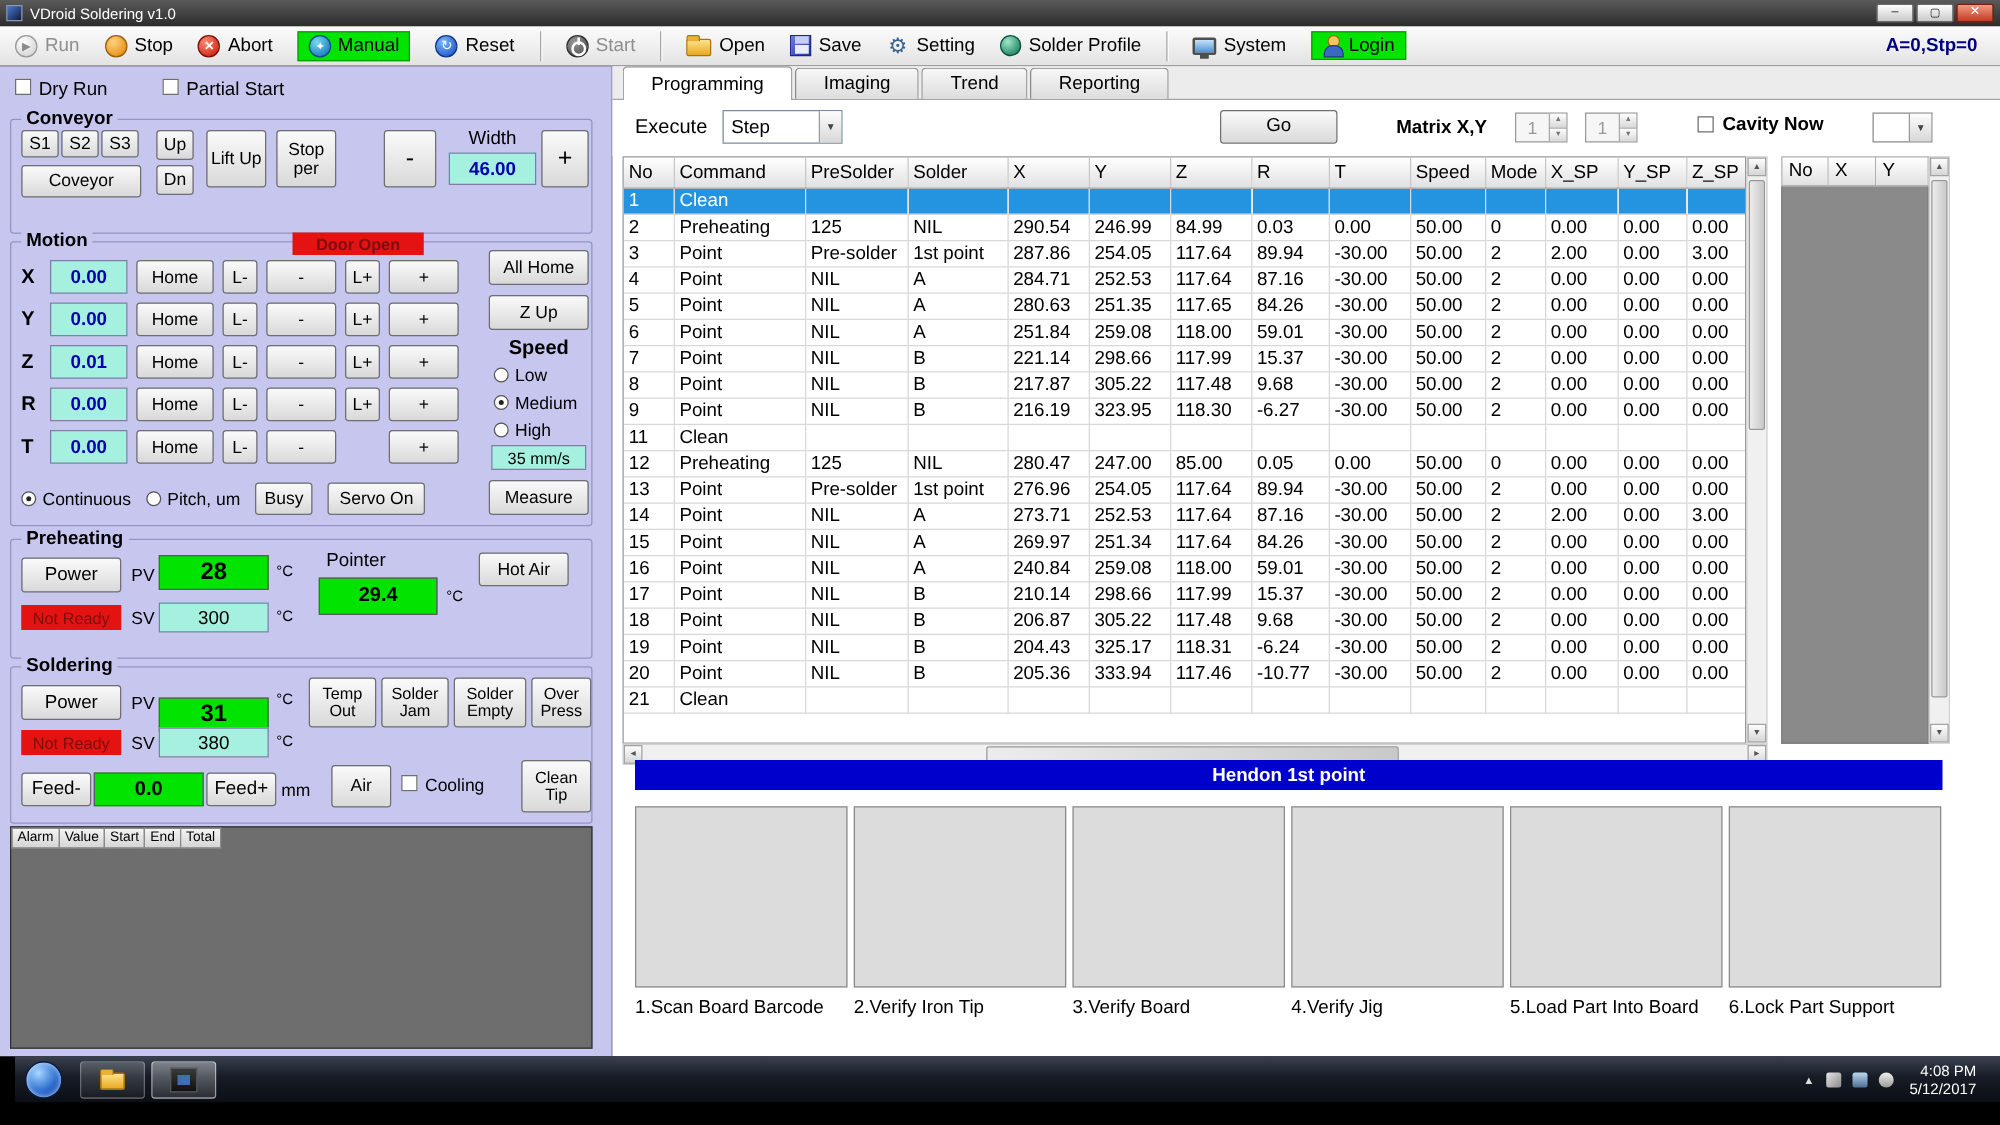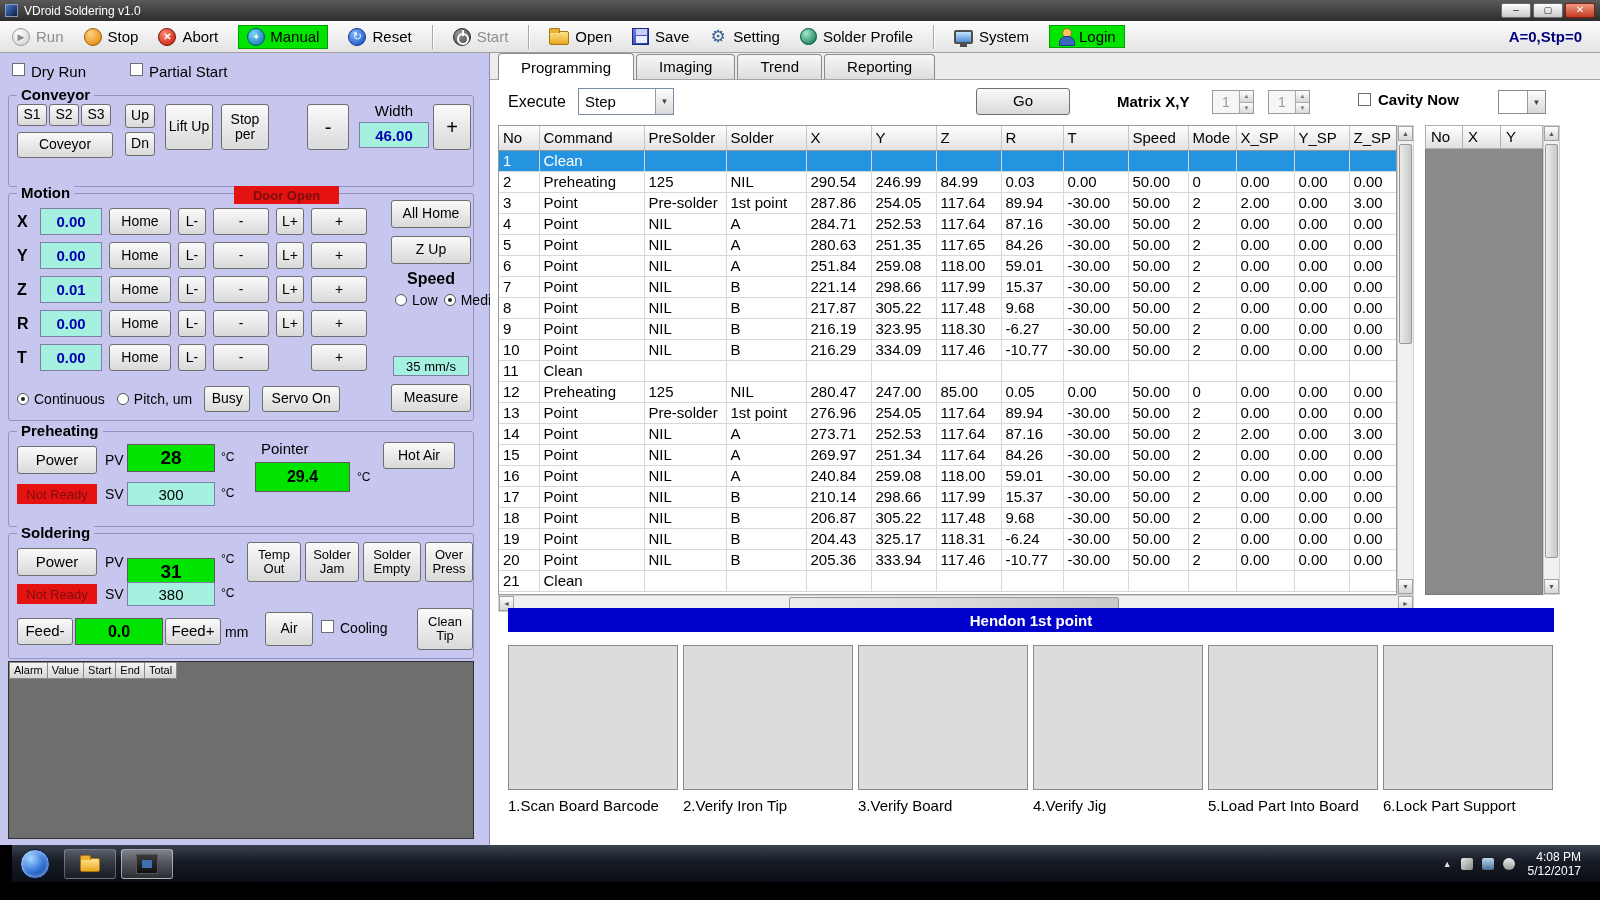--- a/index.html
+++ b/index.html
@@ -92,21 +92,21 @@
   .axis-val { font-size:15px; }
   .ghost { visibility:hidden; }
   .motion-bottom { position:absolute; left:8px; top:192px; display:flex; align-items:center; gap:12px; }
   .motion-bottom .btn { position:static; }
   .radio-line { display:flex; align-items:center; gap:5px; font-size:14px; }
   .radio { width:12px; height:12px; border-radius:50%; background:#fff; border:1px solid #555; position:relative; flex:0 0 auto; }
   .radio.on::after { content:""; position:absolute; left:3px; top:3px; width:4px; height:4px; border-radius:50%; background:#222; }
   .motion-right { position:absolute; left:382px; top:0; width:80px; height:100%; }
   .motion-right .btn { left:0; width:80px; }
   .speed-title { position:absolute; left:0; top:76px; width:80px; text-align:center; font-weight:bold; font-size:16px; }
-  .speed-opts { position:absolute; left:4px; top:98px; display:flex; flex-direction:row; gap:6px; font-size:13px; }
+  .speed-opts { position:absolute; left:4px; top:98px; display:flex; flex-direction:column; gap:6px; font-size:13px; }
   .speed-val { left:2px; top:162px; width:76px; height:20px; font-size:13px; font-weight:normal; color:#000; }
 
   .alarm-box { position:absolute; left:8px; top:608px; width:466px; height:178px; background:#6e6e6e; border:1px solid #303030; }
   .alarm-heads { display:flex; }
   .alarm-th { height:17px; background:linear-gradient(#f4f4f4,#d5d5d5); border:1px solid #8a8a8a; border-left:none;
     font-size:11px; padding:1px 4px; color:#000; }
   .alarm-th:first-child { border-left:1px solid #8a8a8a; }
 
   
   .right-panel { position:absolute; left:490px; top:53px; width:1110px; height:792px; background:#fff; }
@@ -632,36 +632,20 @@
             <td>118.30</td>
             <td>-6.27</td>
             <td>-30.00</td>
             <td>50.00</td>
             <td>2</td>
             <td>0.00</td>
             <td>0.00</td>
             <td>0.00</td>
           </tr>
           <tr>
-            <td>10</td>
-            <td>Point</td>
-            <td>NIL</td>
-            <td>B</td>
-            <td>216.29</td>
-            <td>334.09</td>
-            <td>117.46</td>
-            <td>-10.77</td>
-            <td>-30.00</td>
-            <td>50.00</td>
-            <td>2</td>
-            <td>0.00</td>
-            <td>0.00</td>
-            <td>0.00</td>
-          </tr>
-          <tr>
             <td>11</td>
             <td>Clean</td>
             <td></td>
             <td></td>
             <td></td>
             <td></td>
             <td></td>
             <td></td>
             <td></td>
             <td></td>

